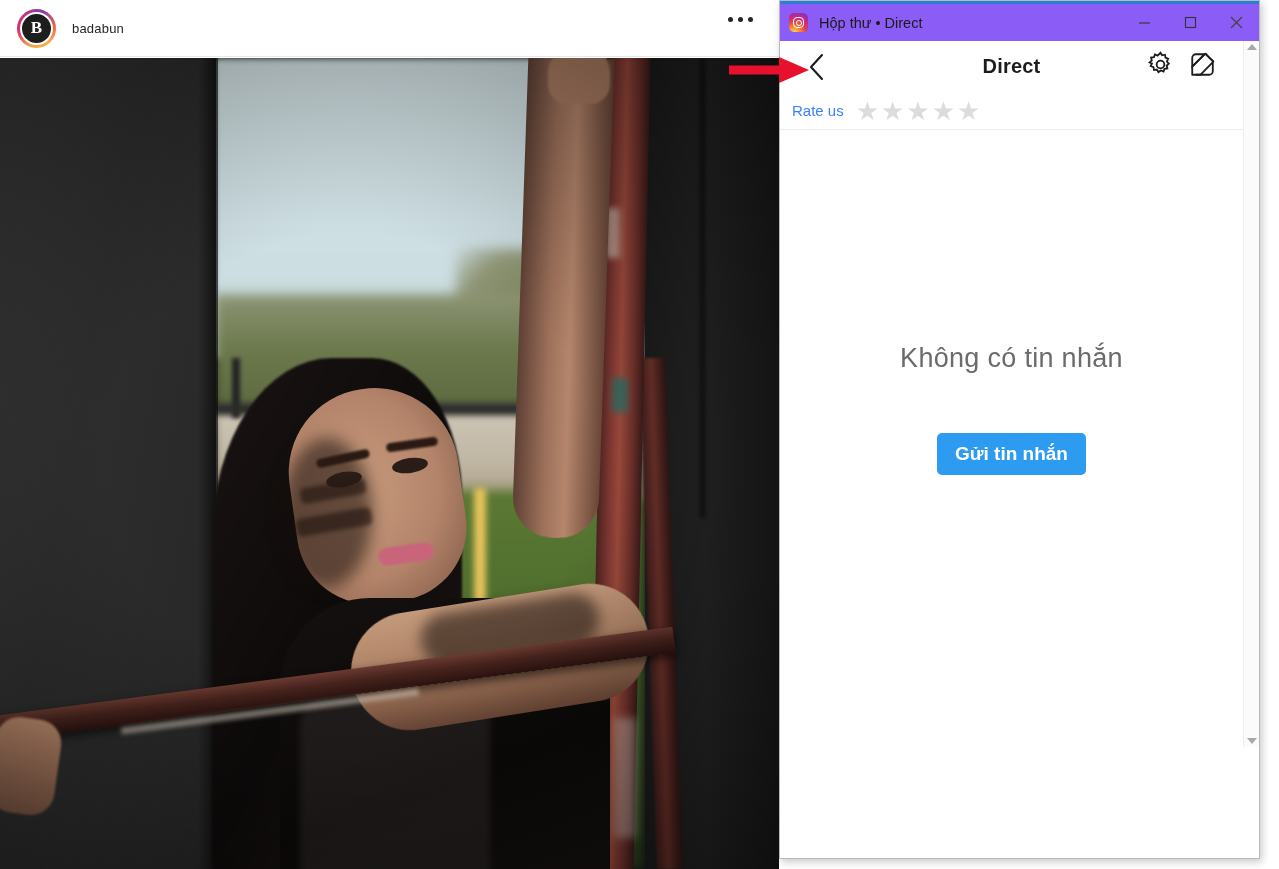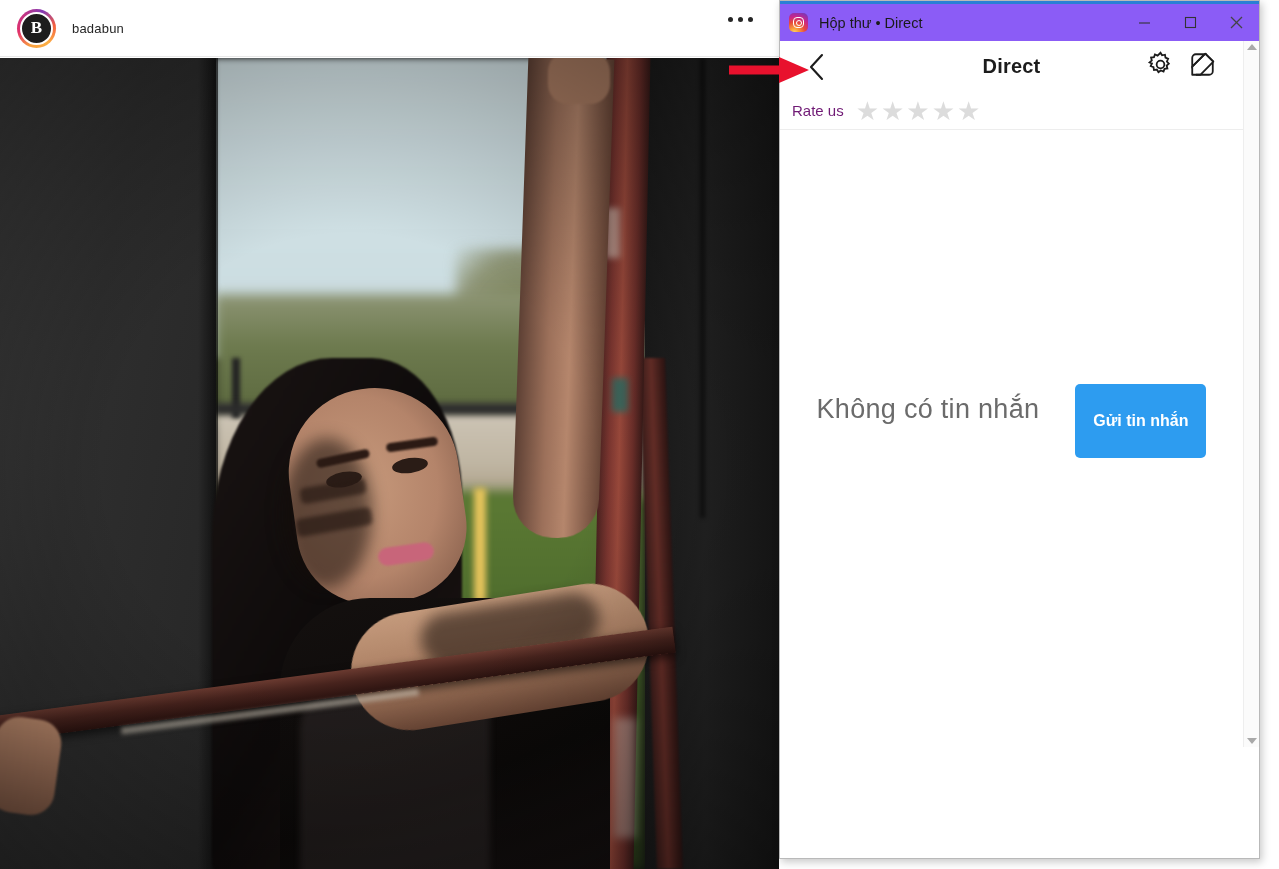--- a/index.html
+++ b/index.html
@@ -239,36 +239,36 @@
   }
   #header-actions {
     position: absolute; right: 26px; top: 9px; display: flex; align-items: center; gap: 13px;
   }
   .hicon { cursor: pointer; display: block; }
 
   #rate-row {
     height: 38px; display: flex; align-items: center; padding-left: 12px;
     border-bottom: 1px solid #ededed; background: #fff;
   }
-  #rate-label { font-size: 15px; color: #701a75; margin-right: 12px; }
+  #rate-label { font-size: 15px; color: #3b82f6; margin-right: 12px; }
   #stars { display: flex; gap: 2px; }
   .star { color: #dcdcdc; font-size: 26px; line-height: 26px; cursor: pointer; }
 
   #empty-state {
     position: absolute; left: 0; right: 0; top: 90px; bottom: 0;
-    display: flex; flex-direction: row; align-items: center; justify-content: center;
+    display: flex; flex-direction: column; align-items: center; justify-content: center;
     padding-bottom: 60px;
     gap: 36px;
   }
   #empty-title {
     font-size: 27px; color: #6b6b6b; font-weight: 300; letter-spacing: .3px;
   }
   #send-btn {
     margin-top: 23px; background: #2d9cf0; color: #fff; border: none;
-    padding: 28px 18px; border-radius: 5px; font-size: 16px; font-weight: bold;
+    padding: 10px 18px; border-radius: 5px; font-size: 19px; font-weight: bold;
     font-family: "Liberation Sans", sans-serif; cursor: pointer;
   }
 
   
   #ig-scrollbar {
     width: 16px; background: #fbfbfb; border-left: 1px solid #eee;
     display: flex; flex-direction: column; justify-content: space-between;
     align-items: center; padding: 3px 0; flex: 0 0 auto;
   }
   .sb-arrow { width: 0; height: 0; cursor: pointer; }

